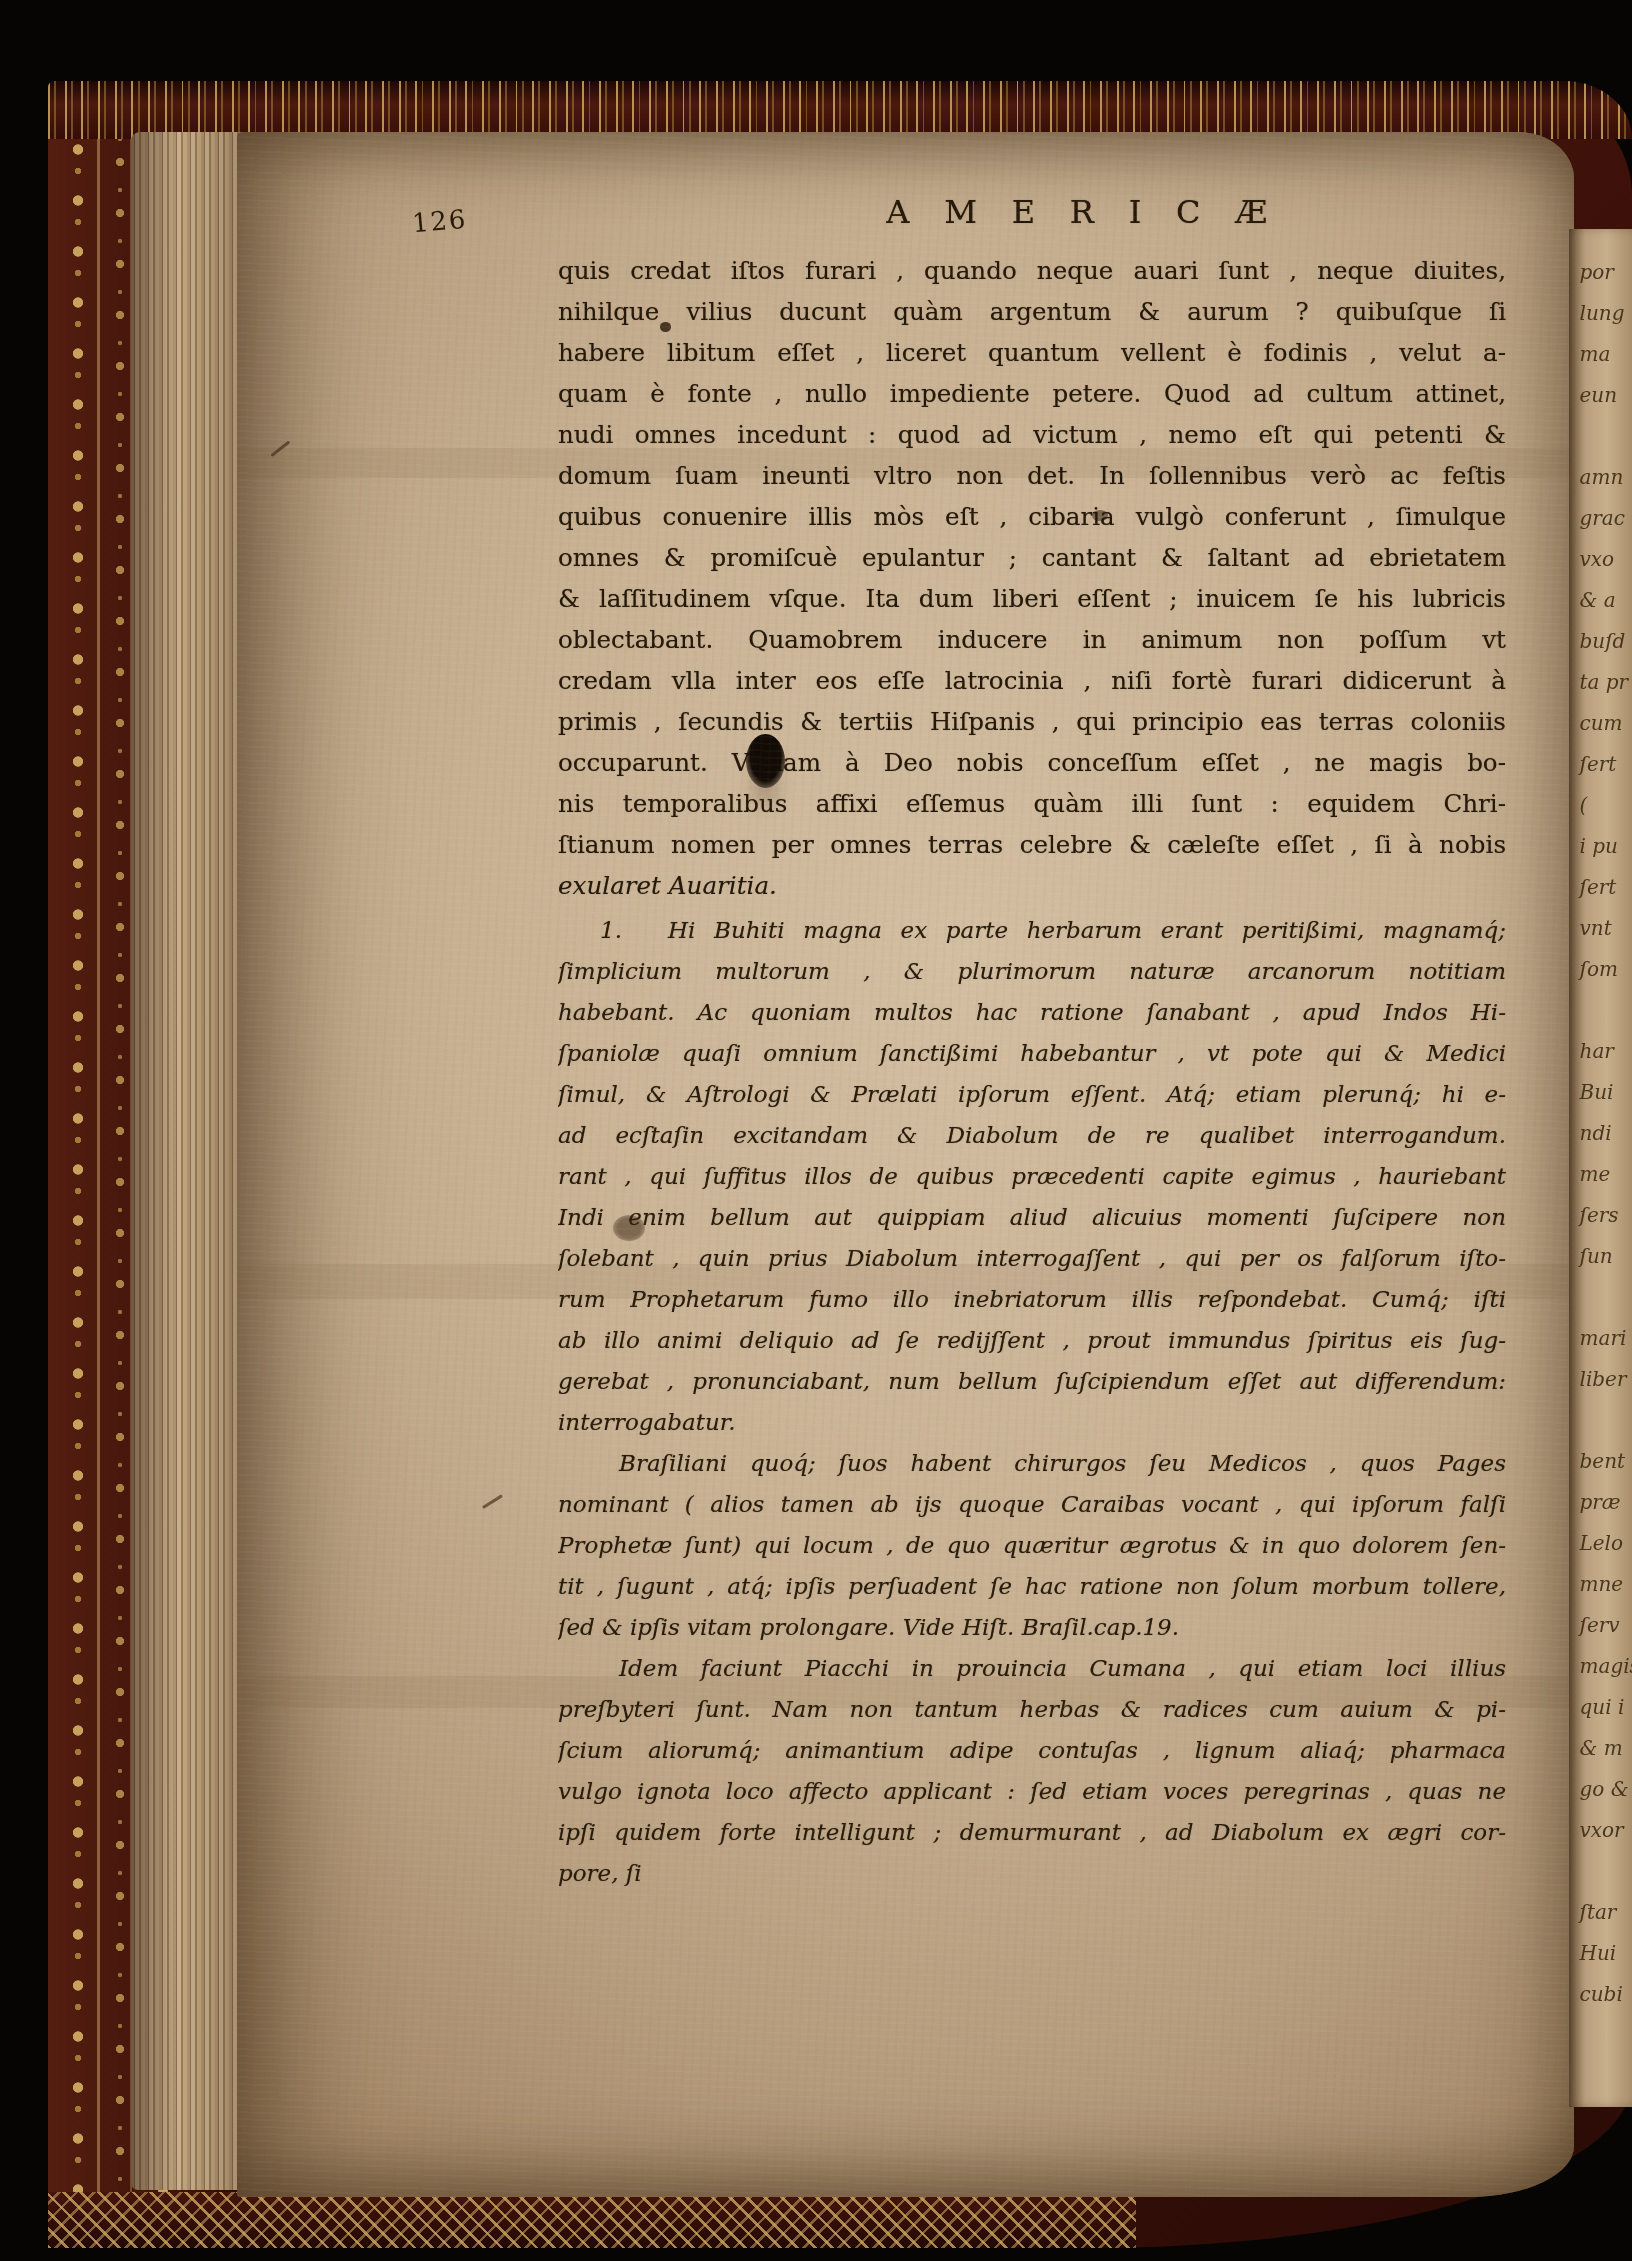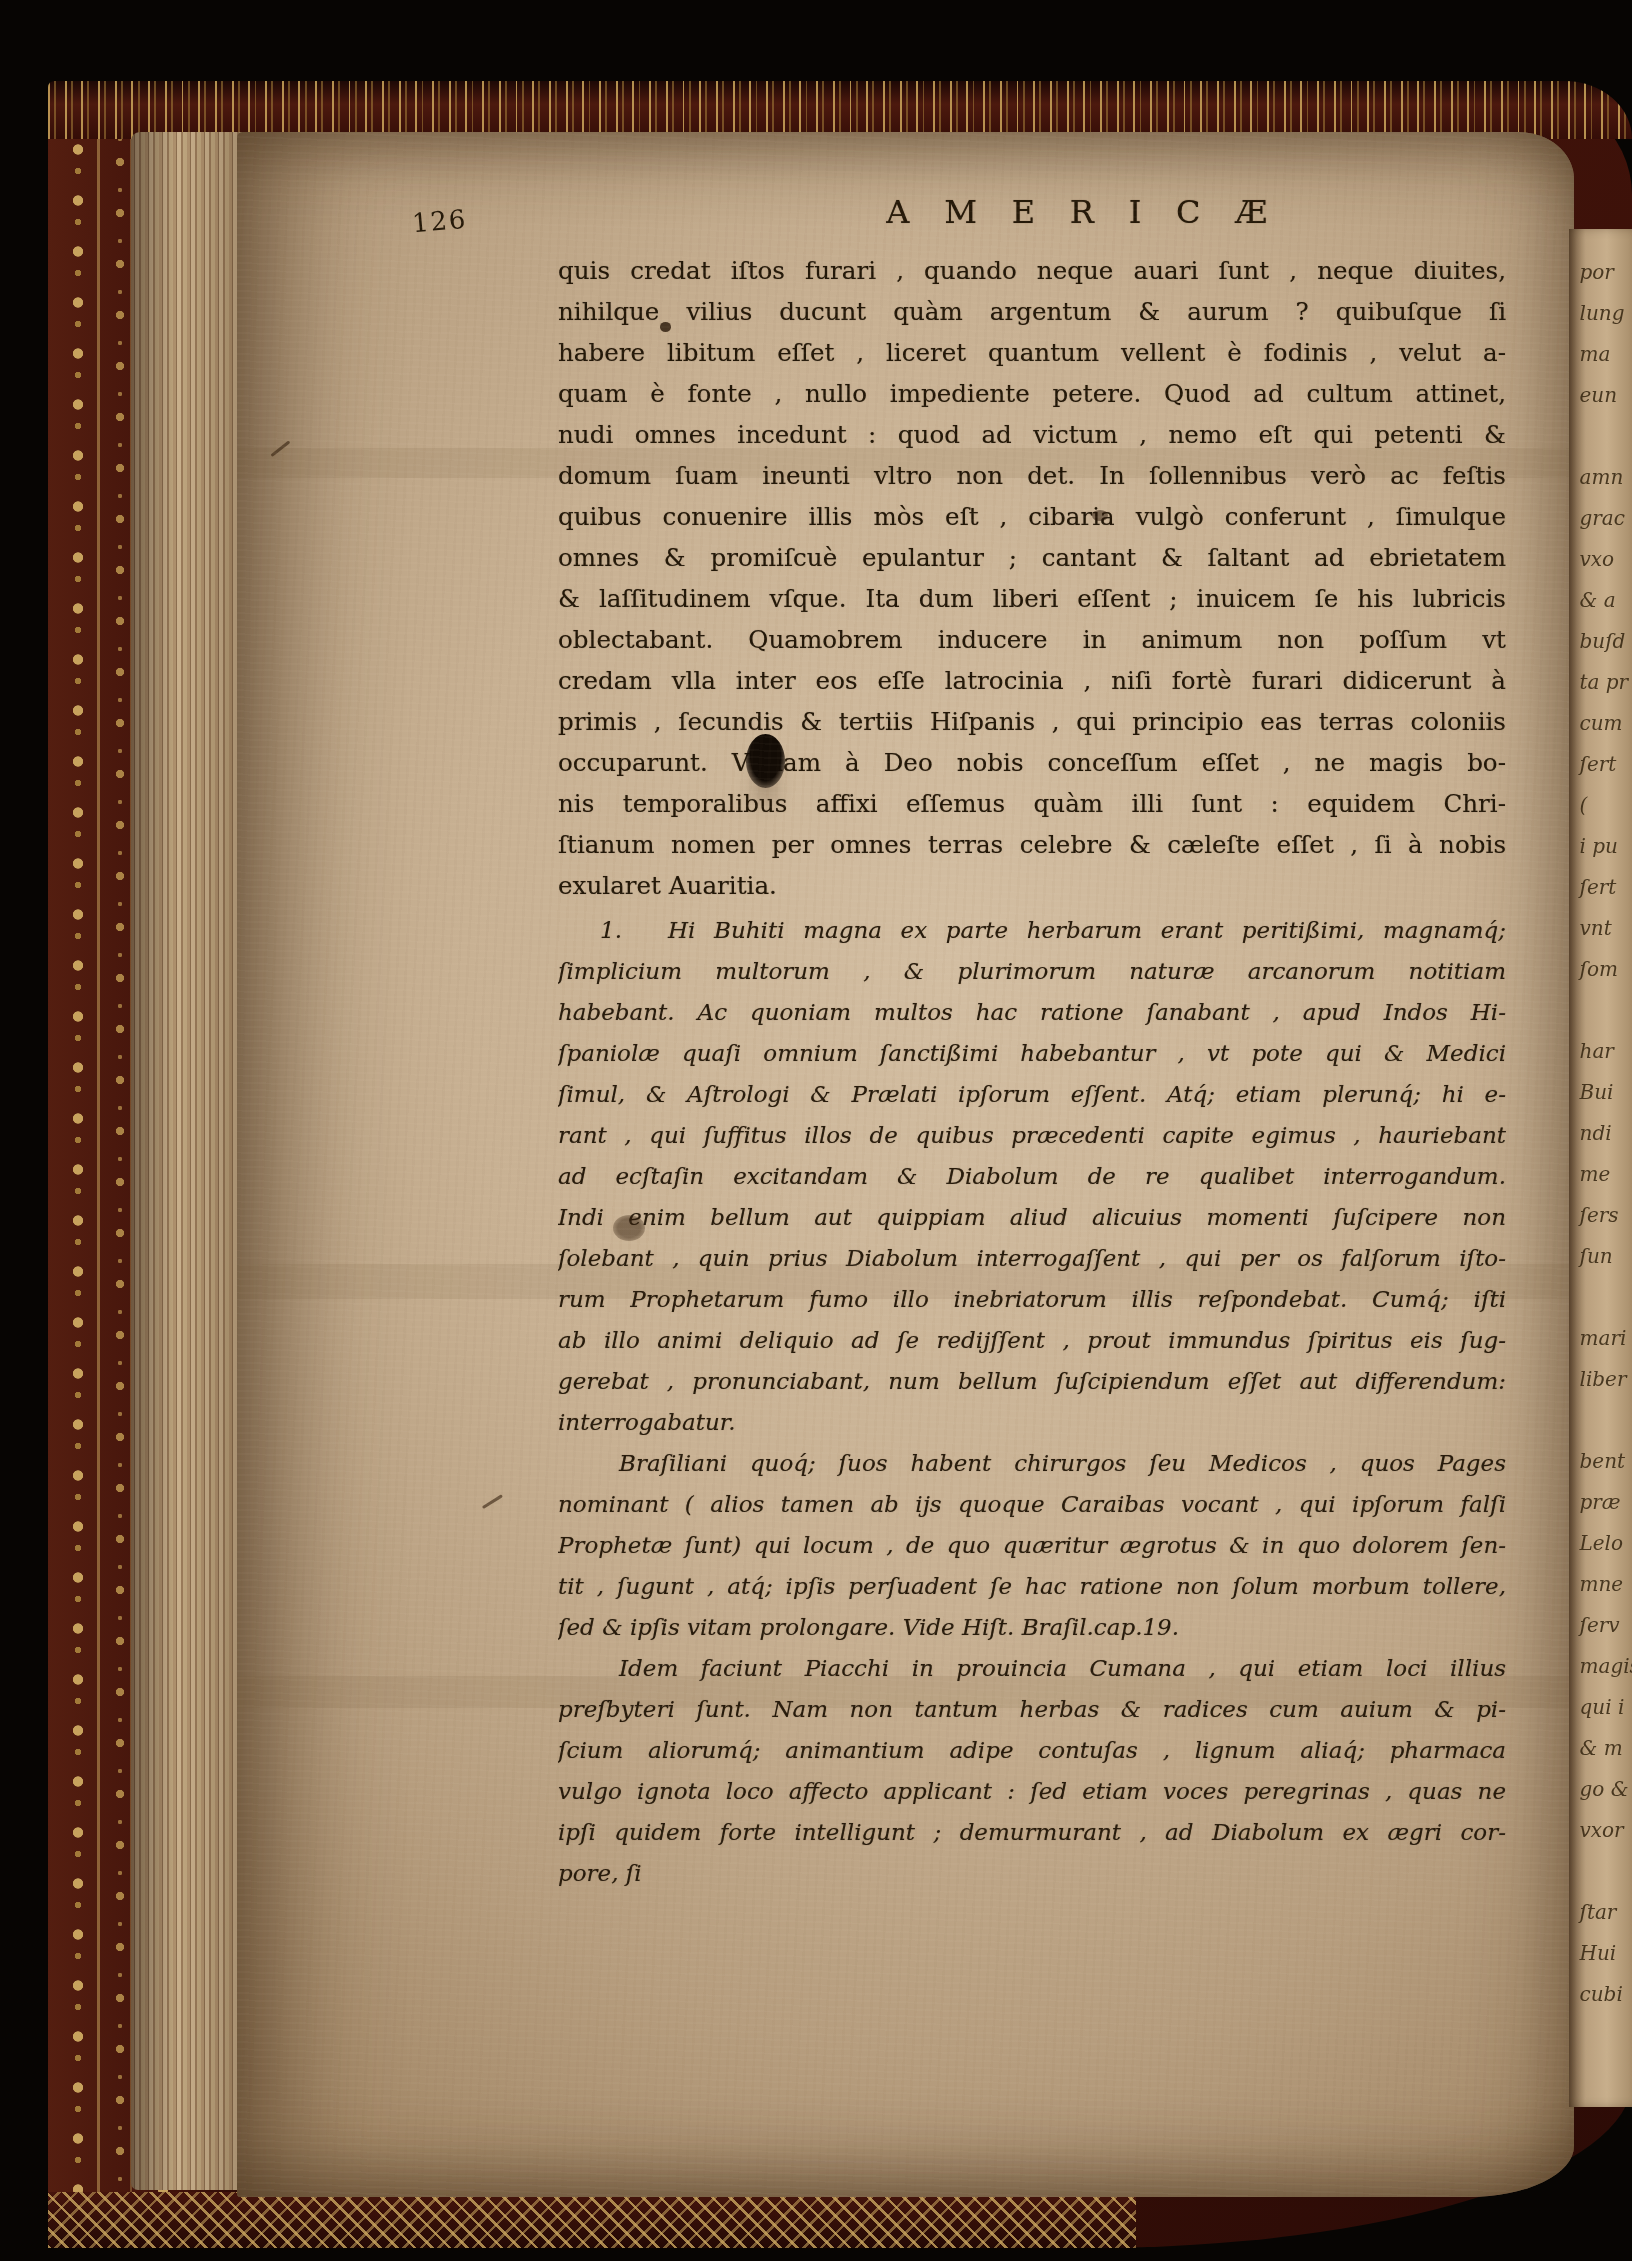--- a/index.html
+++ b/index.html
@@ -64,21 +64,21 @@
         transform:rotate(-5deg);letter-spacing:1.8px;}
   .header{position:absolute;left:333px;top:61px;width:948px;padding-left:39px;
         text-align:center;font-size:32px;letter-spacing:12.3px;color:#241808;
         text-shadow:0 0 0.9px rgba(40,24,8,.6);}
   .textblock{position:absolute;left:321px;top:118px;width:948px;color:#221708;
         text-shadow:0 0 0.9px rgba(40,24,8,.45);}
   .ln{height:41px;line-height:41px;overflow:hidden;max-height:41px;
       text-align:justify;text-align-last:justify;}
   .ln.r{font-size:24.6px;}
   .ln.it{font-size:23px;font-style:italic;color:#261a0b;}
-  .ln.short{text-align-last:left;}
+  .ln.short{text-align-last:left;font-style:italic;}
   .ln.ind{padding-left:61px;}
   .gap{height:3.5px;}
   .item-num{margin-left:42px;margin-right:46px;}
   .catchword{height:41px;line-height:41px;font-size:23px;font-style:italic;
         text-align:left;padding-right:7px;color:#261a0b;}
   
   .blot{position:absolute;border-radius:50%;pointer-events:none;}
   .blot.big{left:509px;top:602px;width:39px;height:54px;
         background:radial-gradient(ellipse at 50% 40%, #120b05 0 55%, rgba(25,14,6,.55) 75%, rgba(0,0,0,0) 100%);
         box-shadow:0 26px 19.3px -10.5px rgba(60,36,16,.35);}
@@ -127,22 +127,22 @@
         <div class="ln r j">ſtianum nomen per omnes terras celebre &amp; cæleſte eſſet , ſi à nobis</div>
         <div class="ln r short">exularet Auaritia.</div>
 
         <div class="gap"></div>
 
         <div class="ln it"><span class="item-num">1.</span><span>Hi Buhiti magna ex parte herbarum erant peritißimi, magnamq́;</span></div>
         <div class="ln it">ſimplicium multorum , &amp; plurimorum naturæ arcanorum notitiam</div>
         <div class="ln it">habebant. Ac quoniam multos hac ratione ſanabant , apud Indos Hi-</div>
         <div class="ln it">ſpaniolæ quaſi omnium ſanctißimi habebantur , vt pote qui &amp; Medici</div>
         <div class="ln it">ſimul, &amp; Aſtrologi &amp; Prælati ipſorum eſſent. Atq́; etiam plerunq́; hi e-</div>
+        <div class="ln it">ad ecſtaſin excitandam &amp; Diabolum de re qualibet interrogandum.</div>
         <div class="ln it">rant , qui ſuffitus illos de quibus præcedenti capite egimus , hauriebant</div>
-        <div class="ln it">ad ecſtaſin excitandam &amp; Diabolum de re qualibet interrogandum.</div>
         <div class="ln it">Indi enim bellum aut quippiam aliud alicuius momenti ſuſcipere non</div>
         <div class="ln it">ſolebant , quin prius Diabolum interrogaſſent , qui per os falſorum iſto-</div>
         <div class="ln it">rum Prophetarum fumo illo inebriatorum illis reſpondebat. Cumq́; iſti</div>
         <div class="ln it">ab illo animi deliquio ad ſe redijſſent , prout immundus ſpiritus eis ſug-</div>
         <div class="ln it">gerebat , pronunciabant, num bellum ſuſcipiendum eſſet aut differendum:</div>
         <div class="ln it short">interrogabatur.</div>
         <div class="ln it ind">Braſiliani quoq́; ſuos habent chirurgos ſeu Medicos , quos Pages</div>
         <div class="ln it">nominant ( alios tamen ab ijs quoque Caraibas vocant , qui ipſorum falſi</div>
         <div class="ln it">Prophetæ ſunt) qui locum , de quo quæritur ægrotus &amp; in quo dolorem ſen-</div>
         <div class="ln it">tit , ſugunt , atq́; ipſis perſuadent ſe hac ratione non ſolum morbum tollere,</div>

